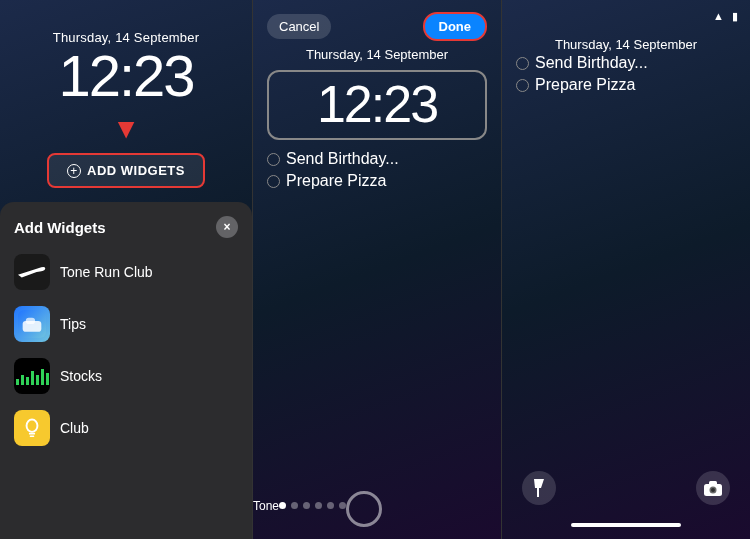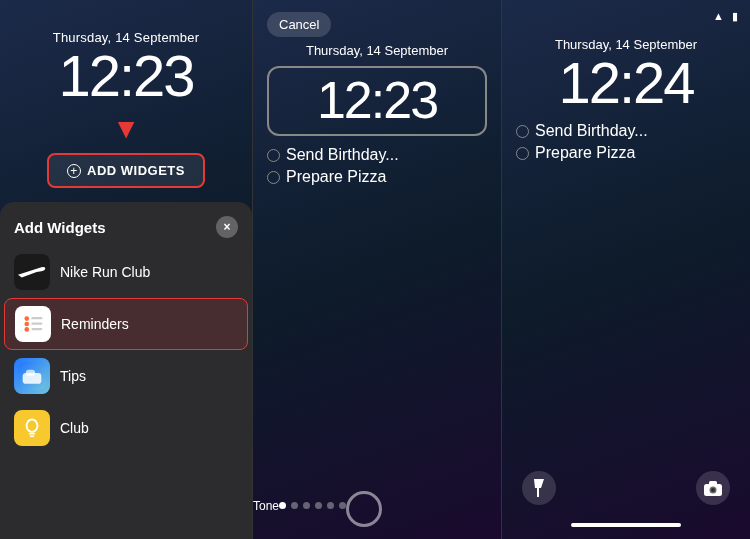--- a/index.html
+++ b/index.html
@@ -423,75 +423,76 @@
       <div class="close-btn">×</div>
     </div>
     <ul class="widget-list">
 
       <li class="widget-item">
         <div class="widget-icon nike">
           <svg class="nike-svg" viewBox="0 0 60 24" xmlns="http://www.w3.org/2000/svg">
             <path fill="white" d="M0 18 L50 2 Q60 0 58 6 Q56 10 40 12 L8 24 Z"></path>
           </svg>
         </div>
-        <span class="widget-name">Nike Run Club</span>
+        <span class="widget-name">Tone Run Club</span>
       </li>
 
-      <li class="widget-item highlighted">
-        <div class="widget-icon reminders">
-          <svg viewBox="0 0 36 36" width="28" height="28" xmlns="http://www.w3.org/2000/svg">
-            <rect width="36" height="36" rx="8" fill="white"></rect>
-            <circle cx="10" cy="11" r="3" fill="#ff6b35"></circle>
-            <circle cx="10" cy="18" r="3" fill="#ff6b35"></circle>
-            <circle cx="10" cy="25" r="3" fill="#ff6b35"></circle>
-            <rect x="16" y="9" width="14" height="3" rx="1.5" fill="#ccc"></rect>
-            <rect x="16" y="16" width="14" height="3" rx="1.5" fill="#ccc"></rect>
-            <rect x="16" y="23" width="14" height="3" rx="1.5" fill="#ccc"></rect>
-          </svg>
-        </div>
-        <span class="widget-name">Reminders</span>
-      </li>
 
 
       <li class="widget-item">
         <div class="widget-icon sleep">
           <svg viewBox="0 0 36 36" width="28" height="28" xmlns="http://www.w3.org/2000/svg">
             <rect width="36" height="36" rx="8" fill="url(#slg)"></rect>
             <defs>
               <linearGradient id="slg" x1="0" y1="0" x2="1" y2="1">
                 <stop offset="0%" stop-color="#2176ff"></stop>
                 <stop offset="100%" stop-color="#6fc3df"></stop>
               </linearGradient>
             </defs>
             <rect x="6" y="14" width="24" height="14" rx="4" fill="rgba(255,255,255,0.85)"></rect>
             <rect x="10" y="10" width="12" height="8" rx="4" fill="rgba(255,255,255,0.7)"></rect>
           </svg>
         </div>
         <span class="widget-name">Tips</span>
       </li>
 
+      <li class="widget-item">
+        <div class="widget-icon stocks">
+          <div class="stocks-bars">
+            <div class="stocks-bar" style="height:6px"></div>
+            <div class="stocks-bar" style="height:10px"></div>
+            <div class="stocks-bar" style="height:8px"></div>
+            <div class="stocks-bar" style="height:14px"></div>
+            <div class="stocks-bar" style="height:10px"></div>
+            <div class="stocks-bar" style="height:16px"></div>
+            <div class="stocks-bar" style="height:12px"></div>
+          </div>
+        </div>
+        <span class="widget-name">Stocks</span>
+      </li>
 
       <li class="widget-item">
         <div class="widget-icon tips">
           <svg viewBox="0 0 36 36" width="28" height="28" xmlns="http://www.w3.org/2000/svg">
             <rect width="36" height="36" rx="8" fill="#f7c92e"></rect>
             <ellipse cx="18" cy="15" rx="7" ry="8" fill="none" stroke="white" stroke-width="2.5"></ellipse>
             <rect x="14" y="24" width="8" height="2.5" rx="1.2" fill="white"></rect>
             <rect x="15" y="27.5" width="6" height="2" rx="1" fill="white"></rect>
           </svg>
         </div>
         <span class="widget-name">Club</span>
       </li>
     </ul>
   </div>
 </div>
 
 <div class="panel panel-2">
   <div class="panel-2-top">
     <div class="cancel-btn">Cancel</div>
+    <div class="done-btn">Done</div>
   </div>
   <span class="date-text">Thursday, 14 September</span>
   <div class="clock-widget">
     <span class="time-text">12:23</span>
   </div>
   <div class="reminders-list">
     <div class="reminder-item">
       <div class="radio-circle"></div>
       <span>Send Birthday...</span>
     </div>
@@ -513,21 +514,20 @@
     <div class="camera-shutter"></div>
   </div>
 </div>
 
 <div class="panel panel-3">
   <div class="panel-3-top">
     <span class="wifi-icon">▲</span>
     <span class="battery-icon">▮</span>
   </div>
   <span class="date-text">Thursday, 14 September</span>
-  <span class="time-text">12:24</span>
   <div class="panel-3-reminders">
     <div class="reminder-item">
       <div class="radio-circle"></div>
       <span>Send Birthday...</span>
     </div>
     <div class="reminder-item">
       <div class="radio-circle"></div>
       <span>Prepare Pizza</span>
     </div>
   </div>

